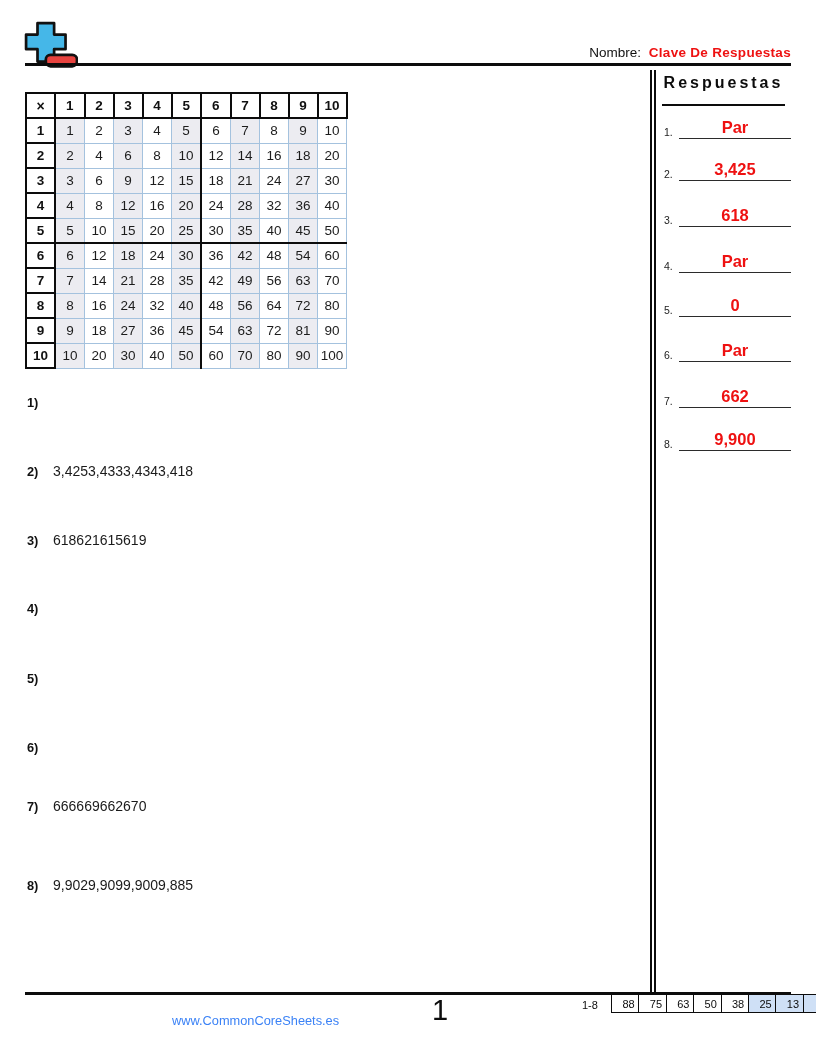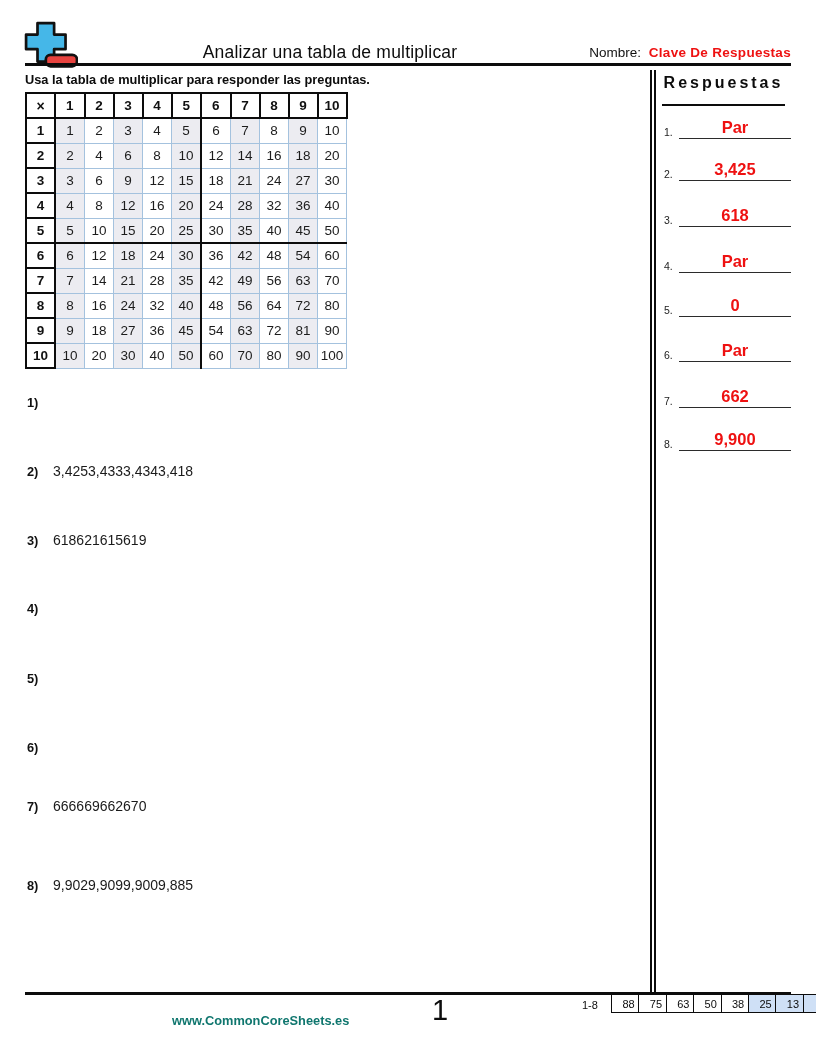--- a/index.html
+++ b/index.html
@@ -62,21 +62,21 @@
   }
 
   
   .footer-rule{position:absolute;left:25px;top:992px;width:766px;height:2.5px;background:#0c0c0c;}
   .brand{position:absolute;left:22px;top:996px;width:142px;height:38px;background:#000;border-radius:10px;}
   .brand-pill{
     position:absolute;left:3px;top:3px;right:3px;bottom:3px;background:#fff;border-radius:16px;
     display:flex;align-items:center;justify-content:center;
     font-weight:bold;font-size:16px;color:#000;letter-spacing:.2px;
   }
-  .site-url{position:absolute;left:172px;top:1013px;font-size:12.8px;color:#0f766e;font-weight:bold;}
+  .site-url{position:absolute;left:172px;top:1013px;font-size:12.8px;color:#3b82f6;}
   .page-number{position:absolute;left:360px;top:994px;width:160px;text-align:center;font-size:29px;font-weight:400;color:#0c0c0c;}
   .score-label{position:absolute;left:582px;top:999px;font-size:11px;color:#0c0c0c;}
   .score-strip{position:absolute;left:611px;top:994px;display:flex;}
   .score-cell{
     width:21px;height:17px;border:1.6px solid #0c0c0c;margin-left:-1.6px;
     display:flex;align-items:center;justify-content:center;
     font-size:11px;color:#0c0c0c;background:#fff;padding-left:6px;
   }
   .score-cell:first-child{margin-left:0;}
   .score-cell.shaded{background:var(--sshade);}
@@ -86,30 +86,28 @@
 
 <div class="page" style="--red: #ee1111; --tblue: #a4c2de; --tshade: #ececf1; --sshade: #cfe0f6;">
 
   <div class="logo">
     <svg width="54" height="48" viewBox="0 0 52 46">
       <path d="M13 2 h16 v11 h11 v14 h-11 v12 h-16 v-12 h-11 v-14 h11 z" id="logo-plus" stroke="#111" stroke-width="2.6" stroke-linejoin="round" fill="#45b7e8"></path>
       <rect x="21" y="32.5" width="30" height="11" rx="4.5" id="logo-minus" stroke="#111" stroke-width="2.6" fill="#e8433f"></rect>
     </svg>
   </div>
 
-  <div class="ws-title">Analizar una tabla de multiplicar</div>
 
   <div class="name-row">
     <span>Nombre:</span>
     <span class="name-value">Clave De Respuestas</span>
   </div>
 
   <div class="header-rule"></div>
 
-  <div class="instructions">Usa la tabla de multiplicar para responder las preguntas.</div>
 
   <div class="mult-wrap">
     <table class="mult" id="mult-table">
         <thead>
           <tr>
             <th class="corner">×</th>
             <th>1</th>
             <th>2</th>
             <th>3</th>
             <th>4</th>

